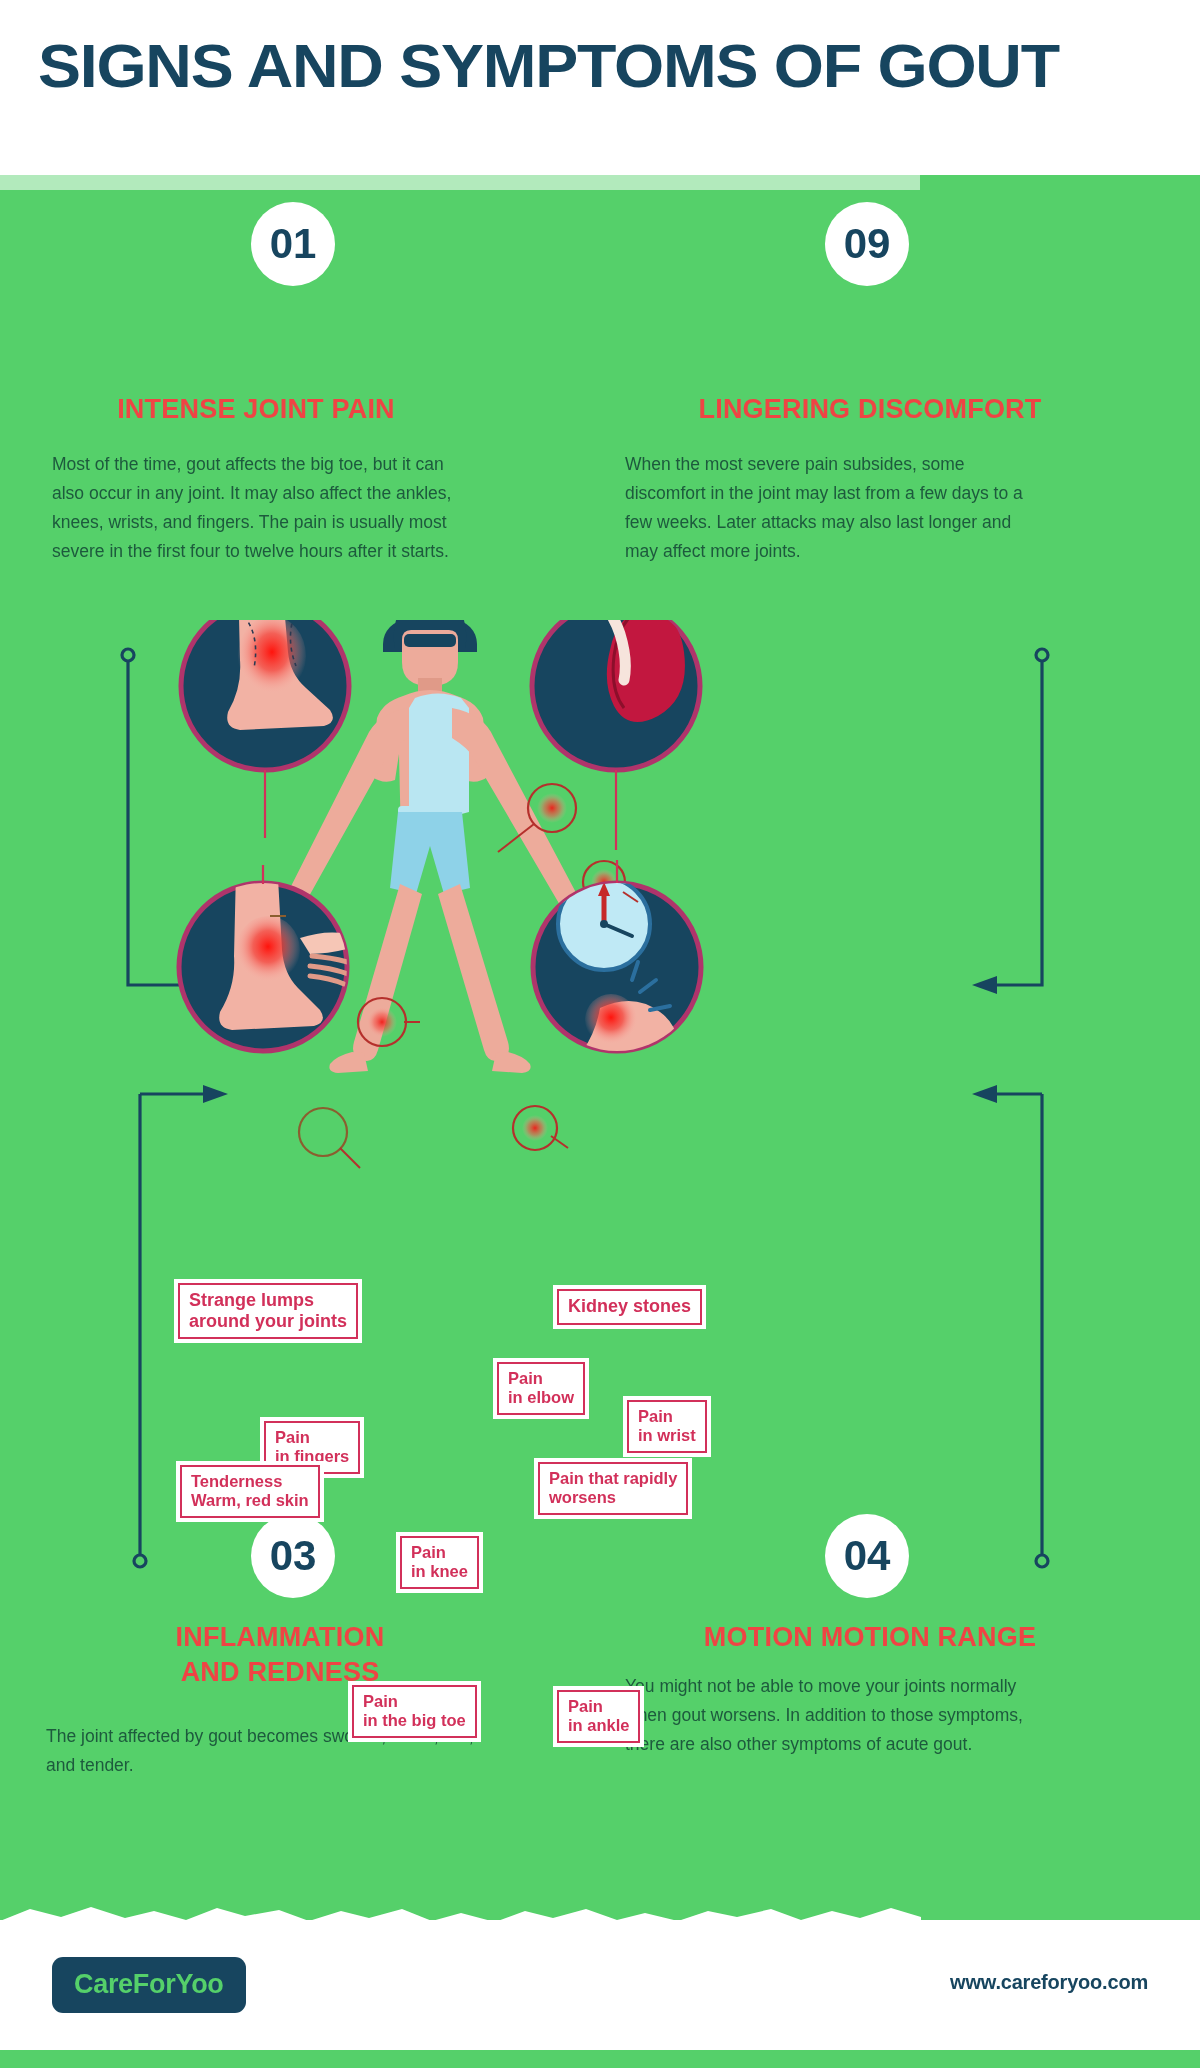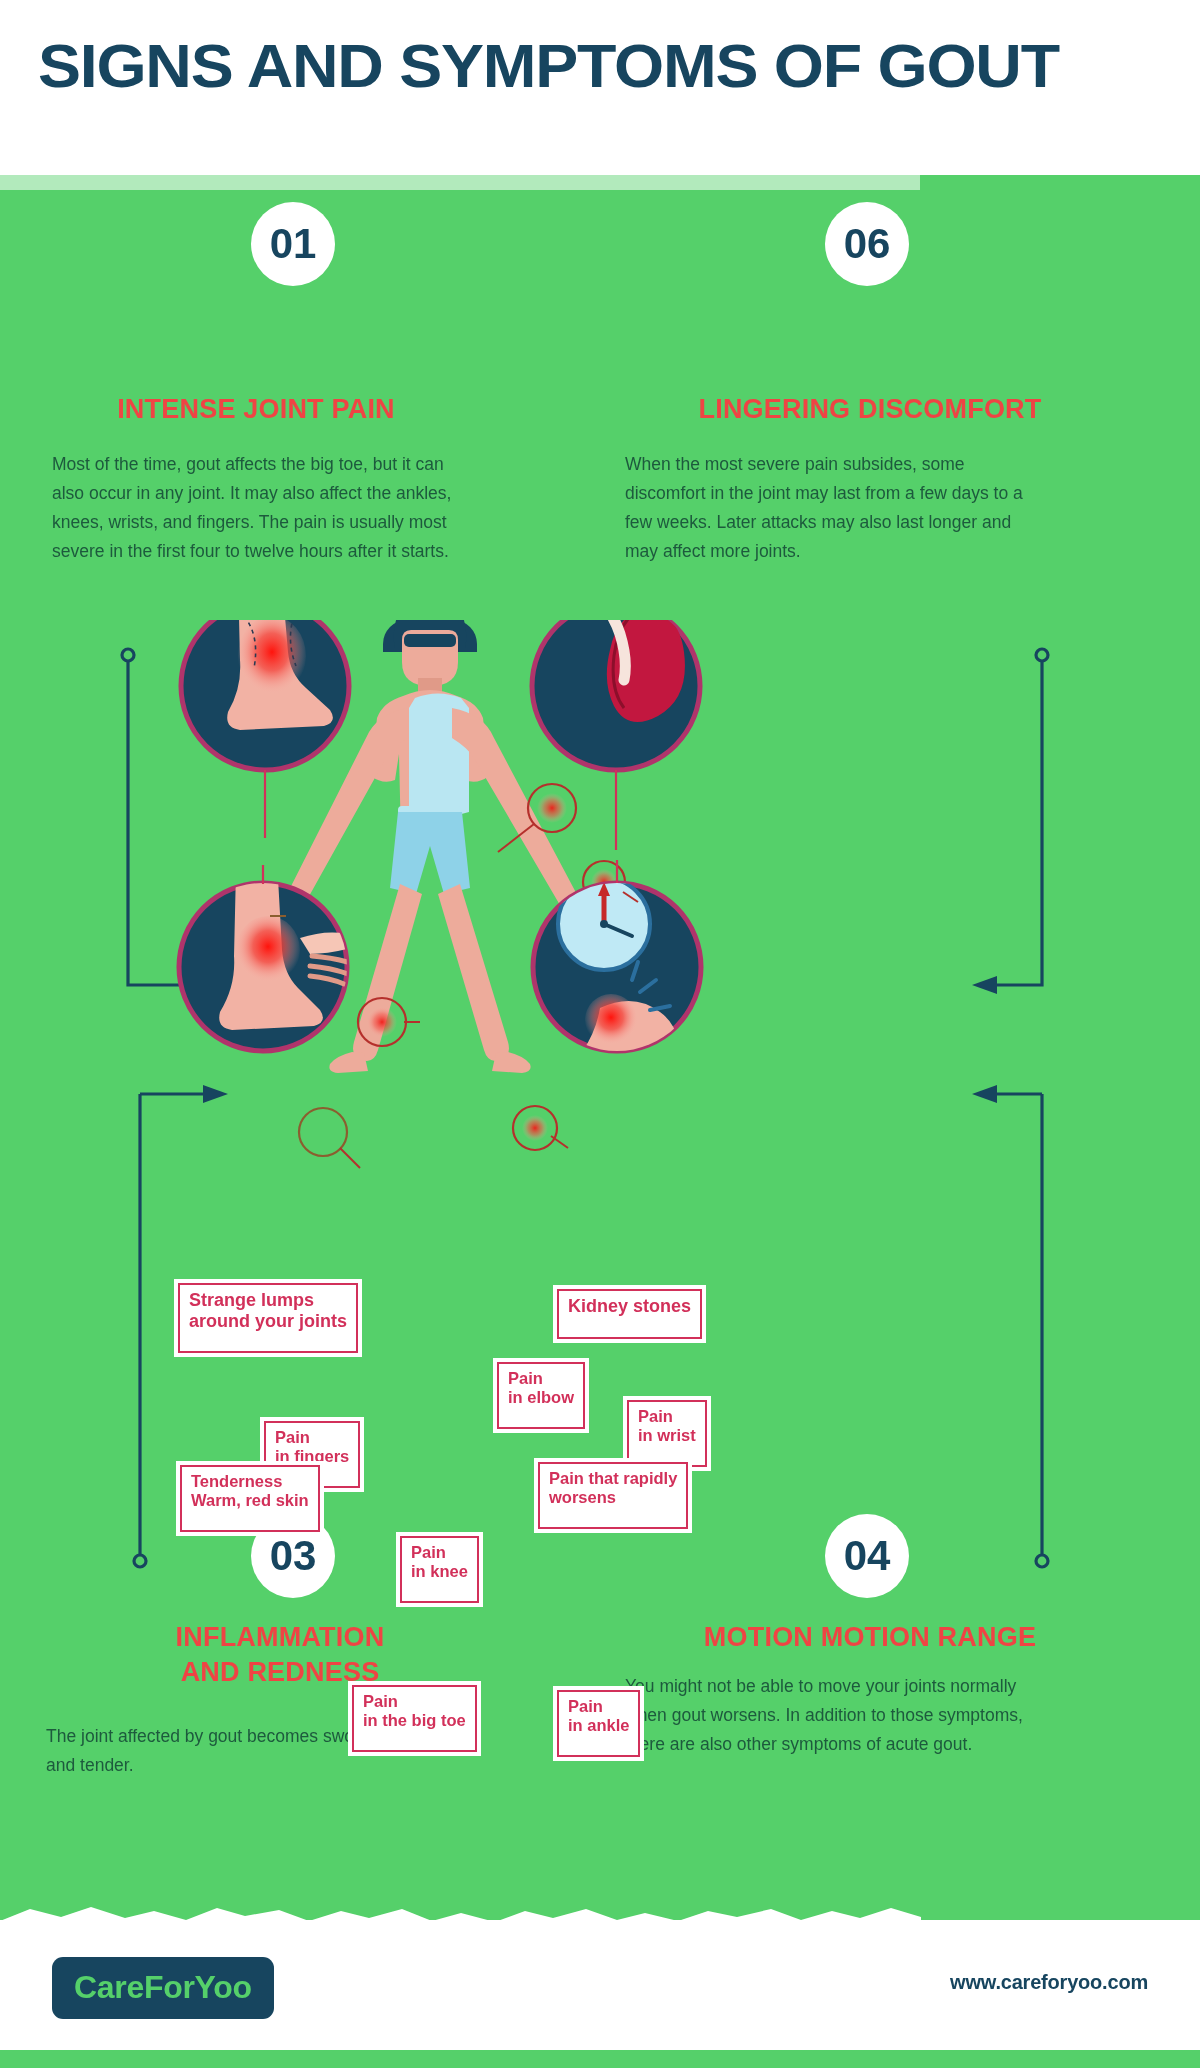--- a/index.html
+++ b/index.html
@@ -73,38 +73,38 @@
   
   #connectors{ position:absolute; left:0; top:0; width:1200px; height:2068px; z-index:2; pointer-events:none; }
 
   
   #illustration{ position:absolute; left:0; top:620px; width:1200px; height:840px; z-index:3; }
 
   
   .callout{
     position:absolute; background:#ffffff; border:2.5px solid #d2305a;
     color:#d2305a; font-weight:700; z-index:6;
-    padding:5px 9px 20px 9px; line-height:1.14;
+    padding:5px 9px 6px 9px; line-height:1.14;
     box-shadow:0 0 0 4px #ffffff;
     font-family:"Liberation Sans", sans-serif;
     white-space:pre-line;
   }
   .callout.sm{ font-size:16.5px; }
   .callout.md{ font-size:18px; }
 
   
   #footer{
     position:absolute; left:0; top:1920px; width:1200px; height:148px;
     background:#ffffff; z-index:5;
   }
   #logo-pill{
     position:absolute; left:52px; top:37px;
     background:#17455f; border-radius:11px;
     padding:12px 22px 13px 22px;
-    color:#55d06a; font-size:32px; font-weight:900;
+    color:#55d06a; font-size:27px; font-weight:900;
     letter-spacing:-0.3px;
     font-family:"Liberation Sans", sans-serif;
   }
   #site-url{
     position:absolute; right:52px; top:51px;
     color:#17455f; font-size:20px; font-weight:800;
     letter-spacing:-0.2px;
     font-family:"Liberation Sans", sans-serif;
   }
   #footer-strip{
@@ -296,21 +296,21 @@
 in knee</div>
 <div class="callout sm" id="co-bigtoe" style="left:352px; top:1685px;">Pain
 in  the big toe</div>
 <div class="callout sm" id="co-ankle" style="left:557px; top:1690px;">Pain
 in ankle</div>
 
 <div class="num-badge" id="badge-01">01</div>
 <div class="sec-title" id="title-01">INTENSE JOINT PAIN</div>
 <div class="sec-body" id="body-01">Most of the time, gout affects the big toe, but it can also occur in any joint. It may also affect the ankles, knees, wrists, and fingers. The pain is usually most severe in the first four to twelve hours after it starts.</div>
 
-<div class="num-badge" id="badge-02">06</div>
+<div class="num-badge" id="badge-02">09</div>
 <div class="sec-title" id="title-02">LINGERING DISCOMFORT</div>
 <div class="sec-body" id="body-02">When the most severe pain subsides, some discomfort in the joint may last from a few days to a few weeks. Later attacks may also last longer and may affect more joints.</div>
 
 <div class="num-badge" id="badge-03">03</div>
 <div class="sec-title" id="title-03" style="white-space:pre-line;">INFLAMMATION
 AND REDNESS</div>
 <div class="sec-body" id="body-03">The joint affected by gout becomes swollen, warm, red, and tender.</div>
 
 <div class="num-badge" id="badge-04">04</div>
 <div class="sec-title" id="title-04">MOTION MOTION RANGE</div>

